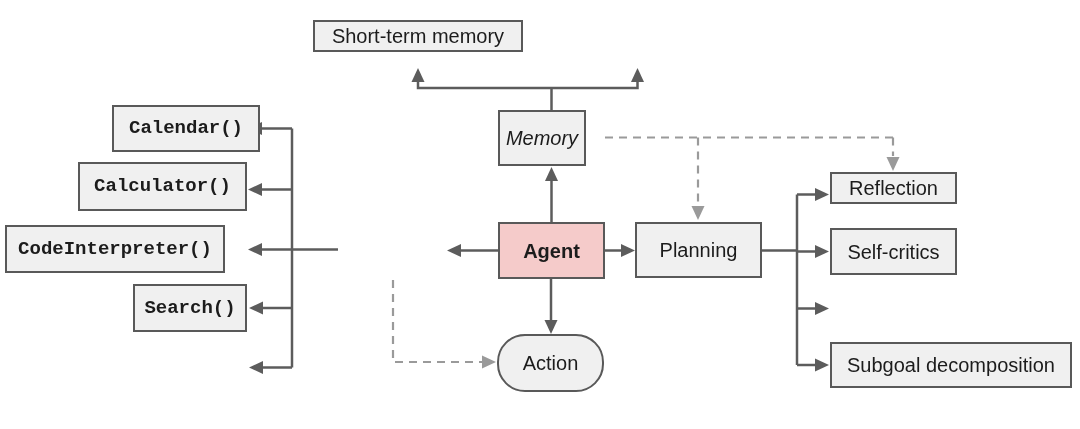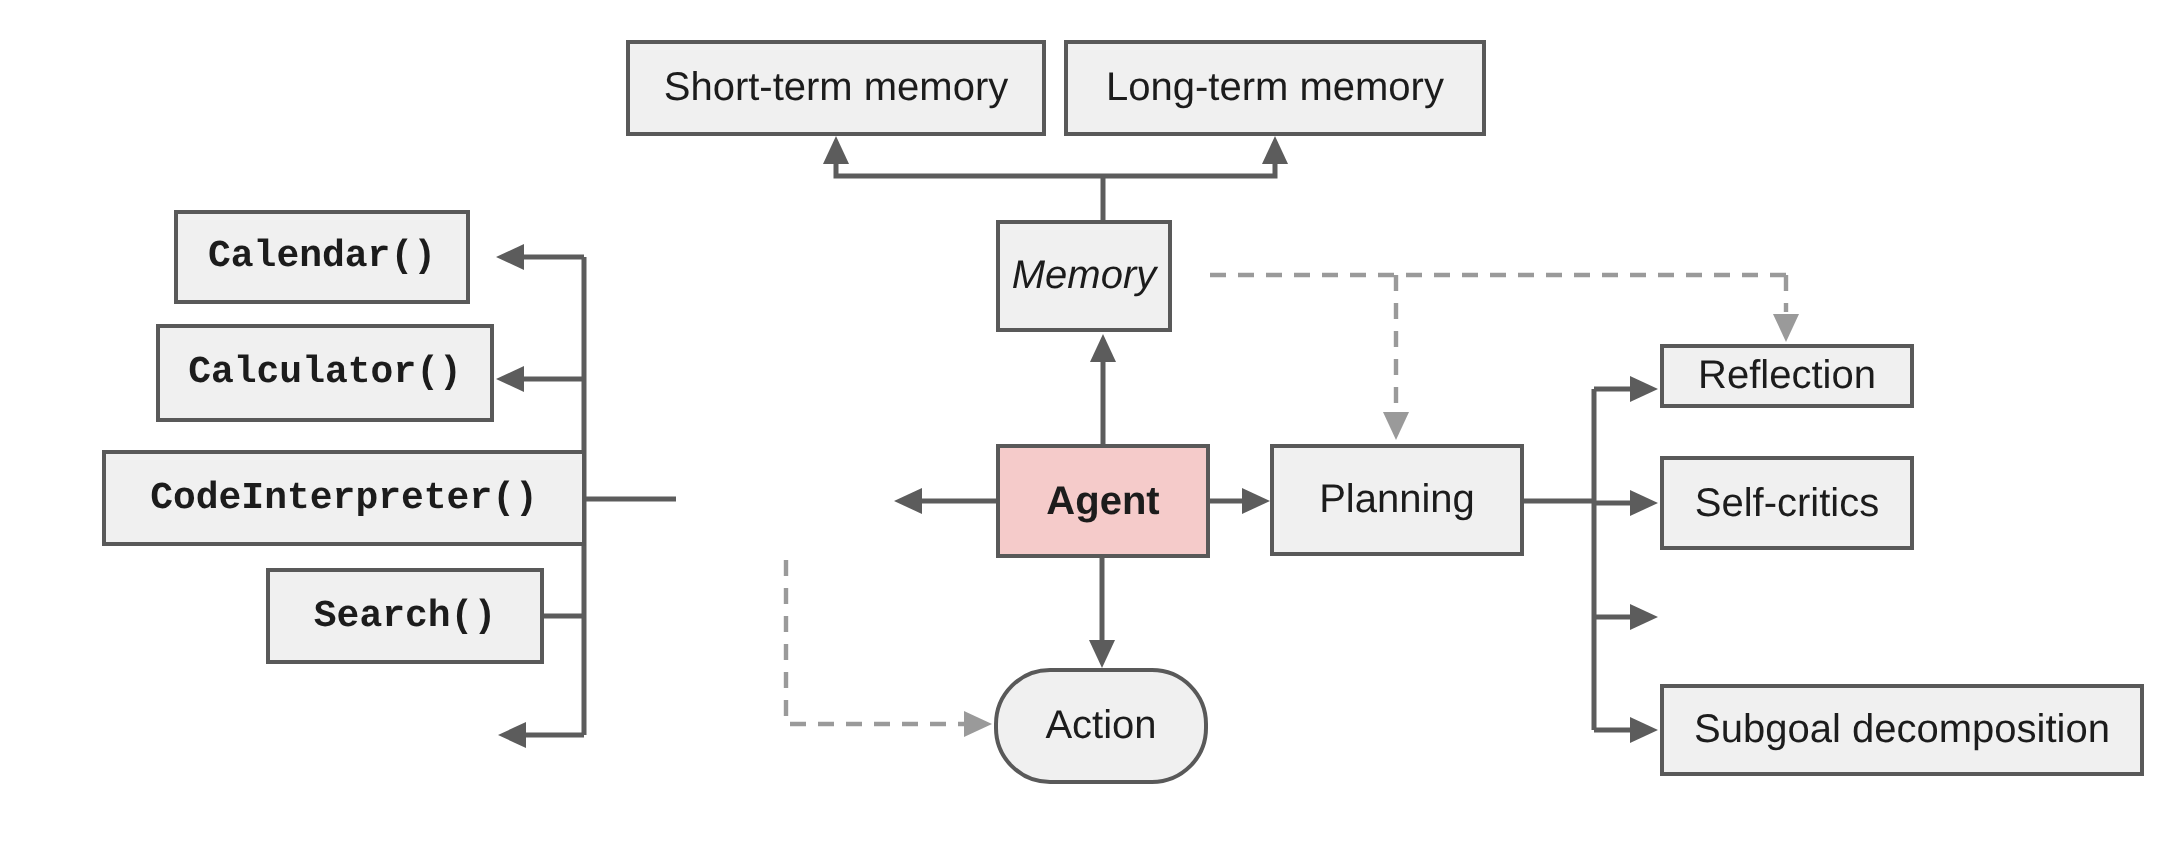--- a/index.html
+++ b/index.html
@@ -114,28 +114,27 @@
     <path class="edge-dashed" d="M393 280 L393 362 L482 362"></path>
     <polygon class="arrow-dashed" points="482,355.5 482,368.5 496,362"></polygon>
 
     <path class="edge-dashed" d="M605 137.5 L893 137.5"></path>
     <path class="edge-dashed" d="M698 137.5 L698 205"></path>
     <polygon class="arrow-dashed" points="691.5,206 704.5,206 698,220"></polygon>
     <path class="edge-dashed" d="M893 137.5 L893 156"></path>
     <polygon class="arrow-dashed" points="886.5,157 899.5,157 893,171"></polygon>
   </svg>
 
-  <div class="node" style="left:313px; top:20px; width:210px; height:48px;">Short-term memory</div>
-  <div class="node" style="left:532px; top:20px; width:211px; height:48px;">Long-term memory</div>
+  <div class="node" style="left:313px; top:20px; width:210px; height:32px;">Short-term memory</div>
   <div class="node" style="left:498px; top:110px; width:88px; height:56px;font-style:italic;">Memory</div>
 
-  <div class="node mono" style="left:87px; top:105px; width:148px; height:47px;text-align:right;">Calendar()</div>
+  <div class="node mono" style="left:112px; top:105px; width:148px; height:47px;text-align:right;">Calendar()</div>
   <div class="node mono" style="left:78px; top:162px; width:169px; height:49px;">Calculator()</div>
-  <div class="node mono" style="left:5px; top:225px; width:242px; height:48px;margin-left:46px;">CodeInterpreter()</div>
-  <div class="node mono" style="left:133px; top:284px; width:139px; height:48px;">Search()</div>
+  <div class="node mono" style="left:5px; top:225px; width:220px; height:48px;">CodeInterpreter()</div>
+  <div class="node mono" style="left:133px; top:284px; width:114px; height:48px;">Search()</div>
 
   <div class="node" style="left:635px; top:222px; width:127px; height:56px;">Planning</div>
   <div class="node agent" style="left:498px; top:222px; width:107px; height:57px;">Agent</div>
   <div class="node" style="left:497px; top:334px; width:107px; height:58px;border-radius:28px;">Action</div>
 
   <div class="node" style="left:830px; top:172px; width:127px; height:32px;">Reflection</div>
   <div class="node" style="left:830px; top:228px; width:127px; height:47px;">Self-critics</div>
   <div class="node" style="left:830px; top:342px; width:242px; height:46px;">Subgoal decomposition</div>
 
 </div>

